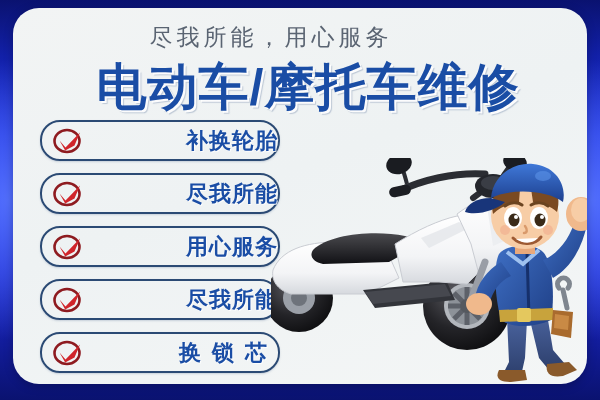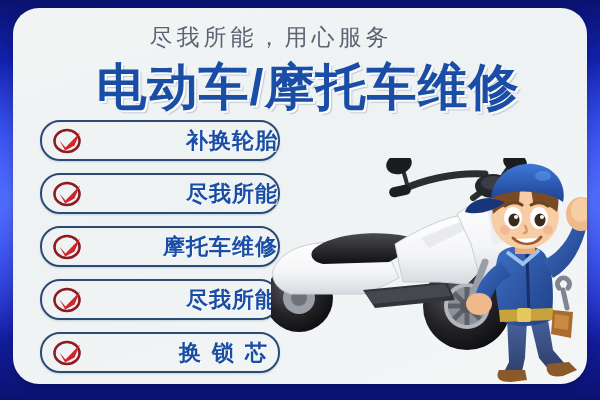--- a/index.html
+++ b/index.html
@@ -159,21 +159,21 @@
         <span class="plabel">尽我所能</span>
       </div>
 
       <div class="pill">
         <span class="check">
           <svg viewBox="0 0 30 30">
             <ellipse cx="14" cy="15" rx="12.5" ry="11" fill="none" stroke="#8e1b20" stroke-width="2.6"></ellipse>
             <path d="M6.5 14.5 L12.5 21.5 L27 6.5 L21.5 19.5 L12.2 24.5 Z" fill="#d0252b"></path>
           </svg>
         </span>
-        <span class="plabel">摩托车维修</span>
+        <span class="plabel">用心服务</span>
       </div>
 
       <div class="pill">
         <span class="check">
           <svg viewBox="0 0 30 30">
             <ellipse cx="14" cy="15" rx="12.5" ry="11" fill="none" stroke="#8e1b20" stroke-width="2.6"></ellipse>
             <path d="M6.5 14.5 L12.5 21.5 L27 6.5 L21.5 19.5 L12.2 24.5 Z" fill="#d0252b"></path>
           </svg>
         </span>
         <span class="plabel">尽我所能</span>

